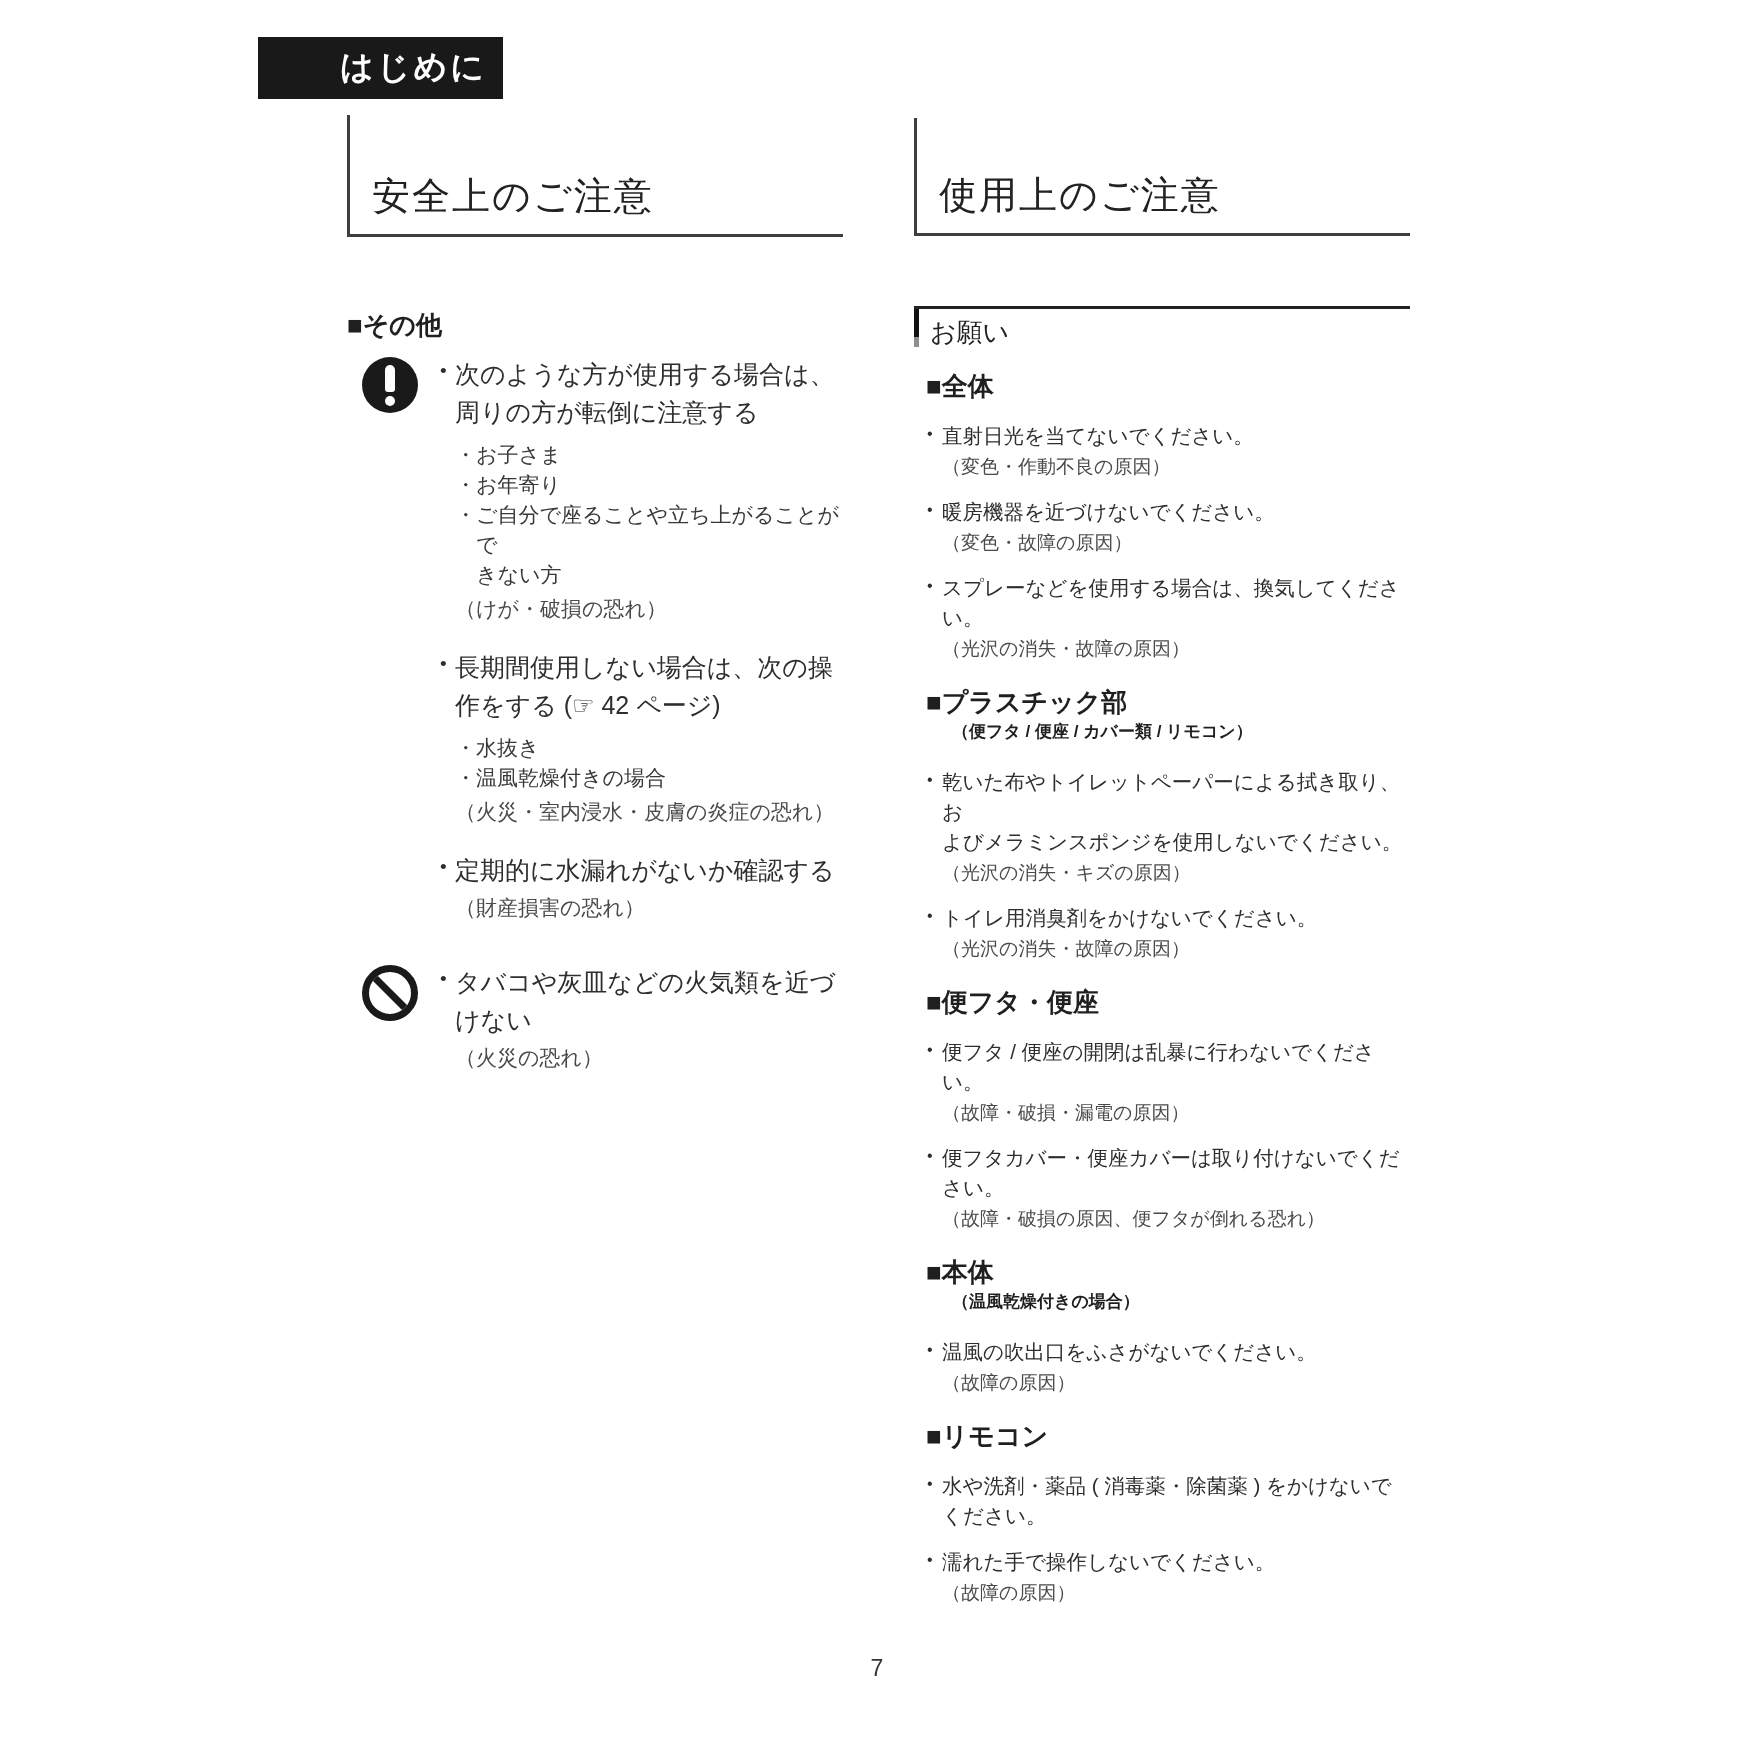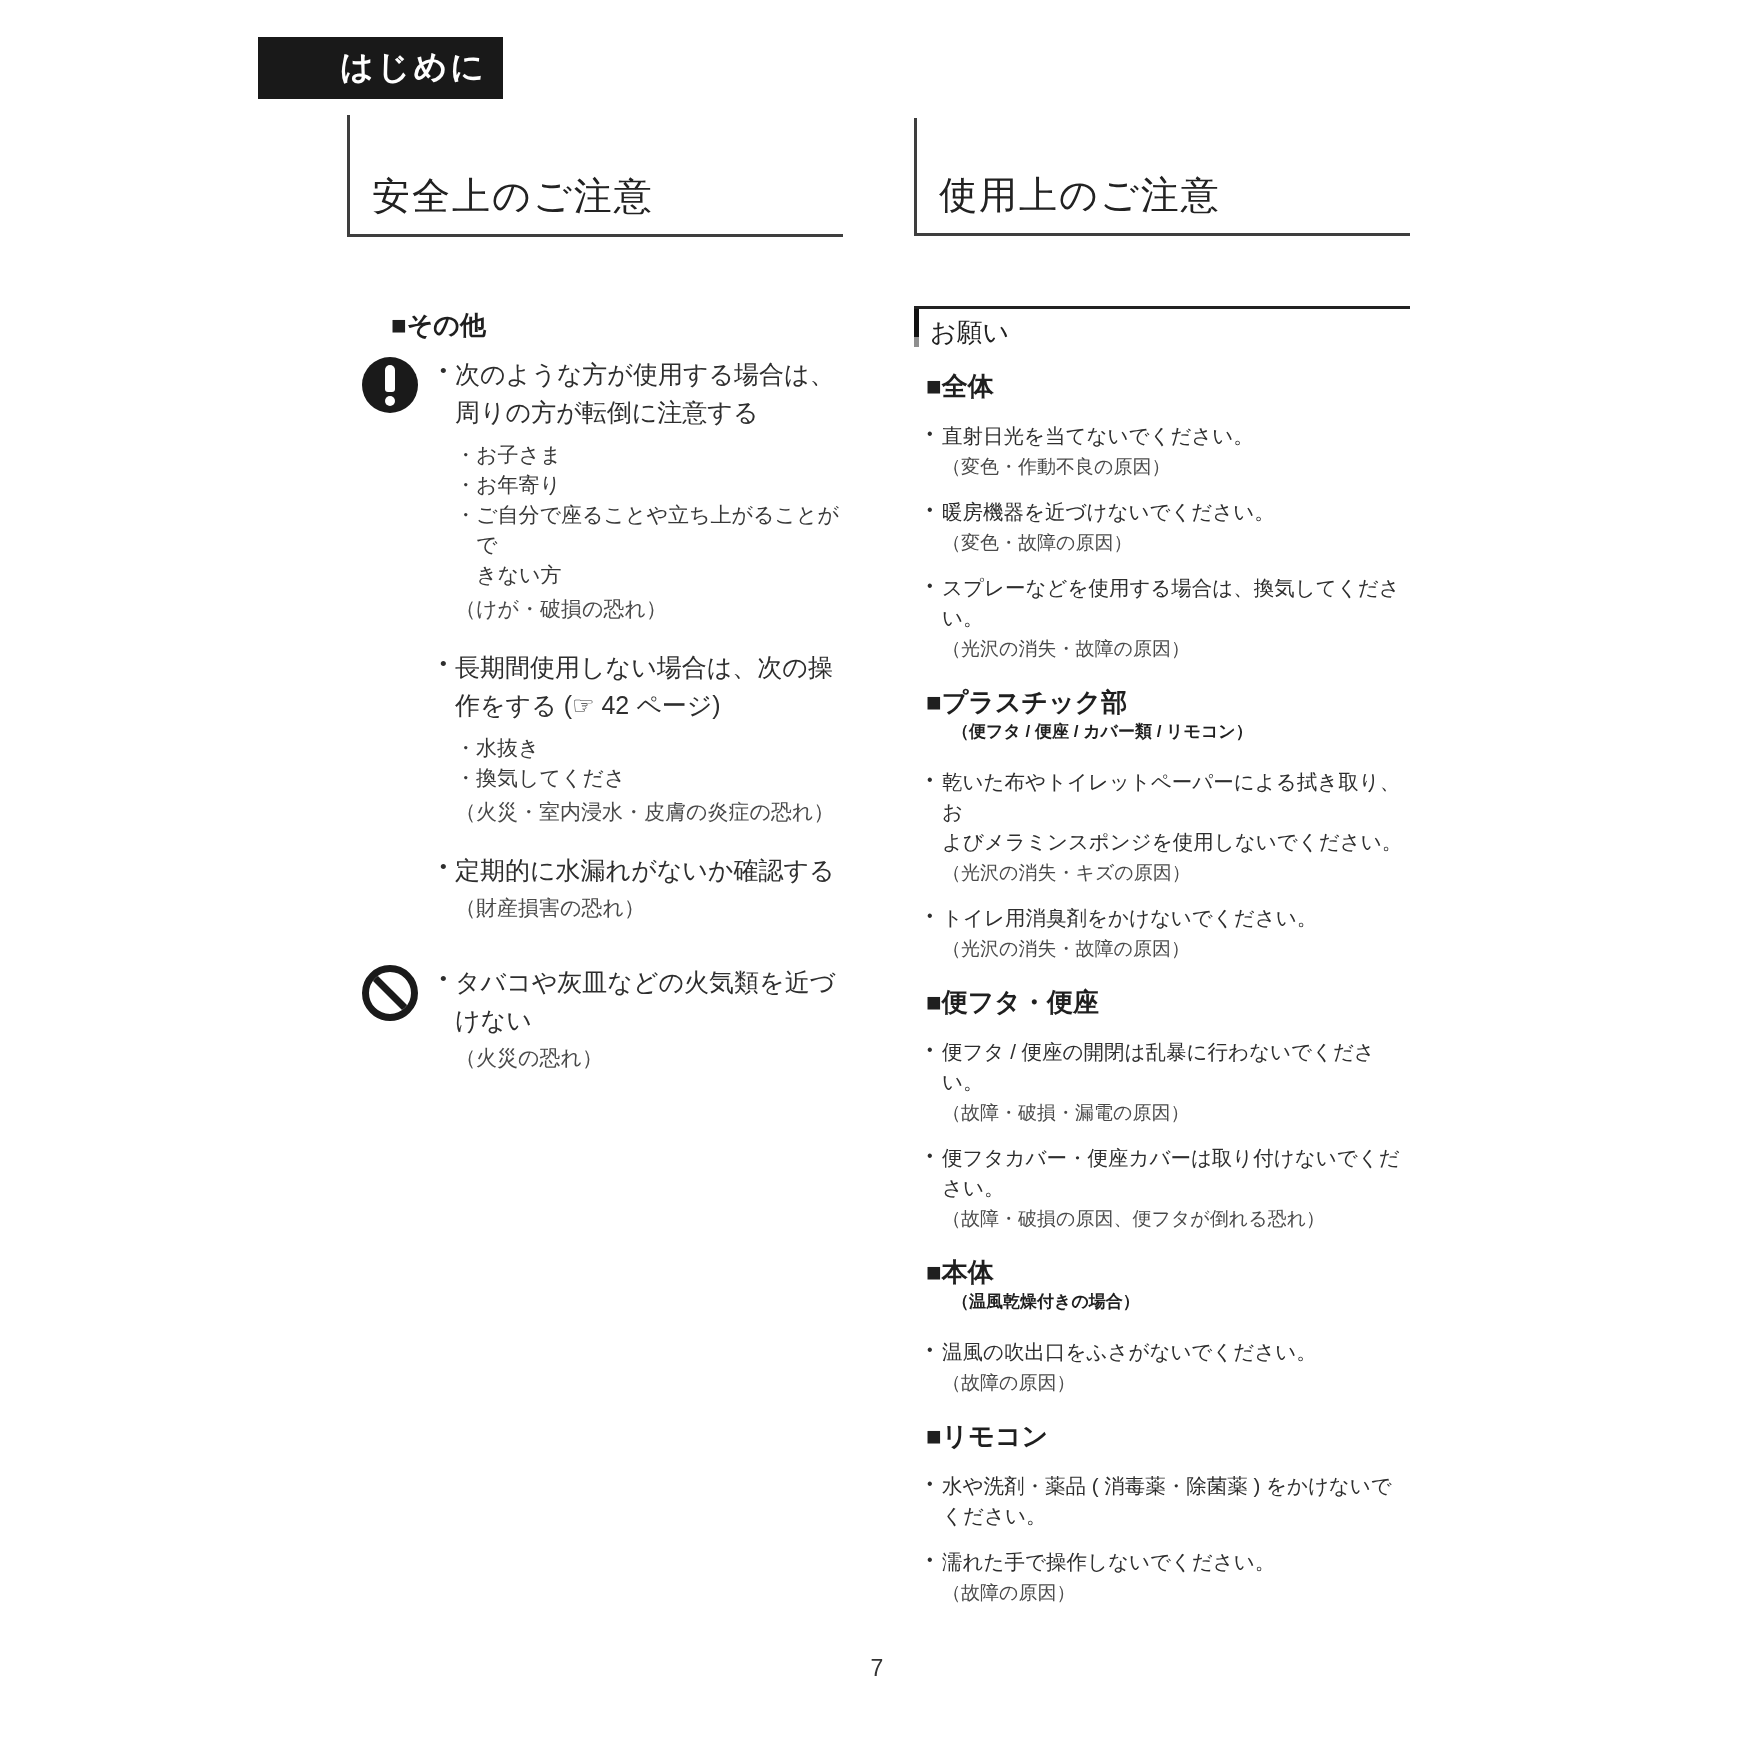--- a/index.html
+++ b/index.html
@@ -35,21 +35,21 @@
   #right-col .title-block { height:118px; }
   .col-title {
     position:absolute; left:22px; bottom:12px;
     font-size:38px; font-weight:500; letter-spacing:2px; color:#222;
     white-space:nowrap;
   }
 
   
   .section-heading {
     margin-top:73px;
-    font-size:26px; font-weight:600; color:#1f1f1f; line-height:30px;margin-left:44px;
+    font-size:26px; font-weight:600; color:#1f1f1f; line-height:30px;
   }
   .group { display:flex; margin-top:15px; padding-left:15px; }
   .group + .group { margin-top:16px; }
   .icon-col { width:56px; flex:none; margin-right:22px; }
   .items-col { flex:1; min-width:0; }
 
   .mandatory-icon {
     position:relative; width:56px; height:56px; margin-top:2px;
     background:#1a1a1a; border-radius:50%;
   }
@@ -145,21 +145,21 @@
           <div class="l-sub pre">・ご自分で座ることや立ち上がることがで
 きない方</div>
         </div>
         <div class="l-note">（けが・破損の恐れ）</div>
       </div>
       <div class="l-item">
         <div class="l-text pre">長期間使用しない場合は、次の操
 作をする (☞ 42 ページ)</div>
         <div class="l-subs">
           <div class="l-sub pre">・水抜き</div>
-          <div class="l-sub pre">・換気してくださ</div>
+          <div class="l-sub pre">・温風乾燥付きの場合</div>
         </div>
         <div class="l-note">（火災・室内浸水・皮膚の炎症の恐れ）</div>
       </div>
       <div class="l-item">
         <div class="l-text pre">定期的に水漏れがないか確認する</div>
         <div class="l-note">（財産損害の恐れ）</div>
       </div>
     </div>
   </div>
 

